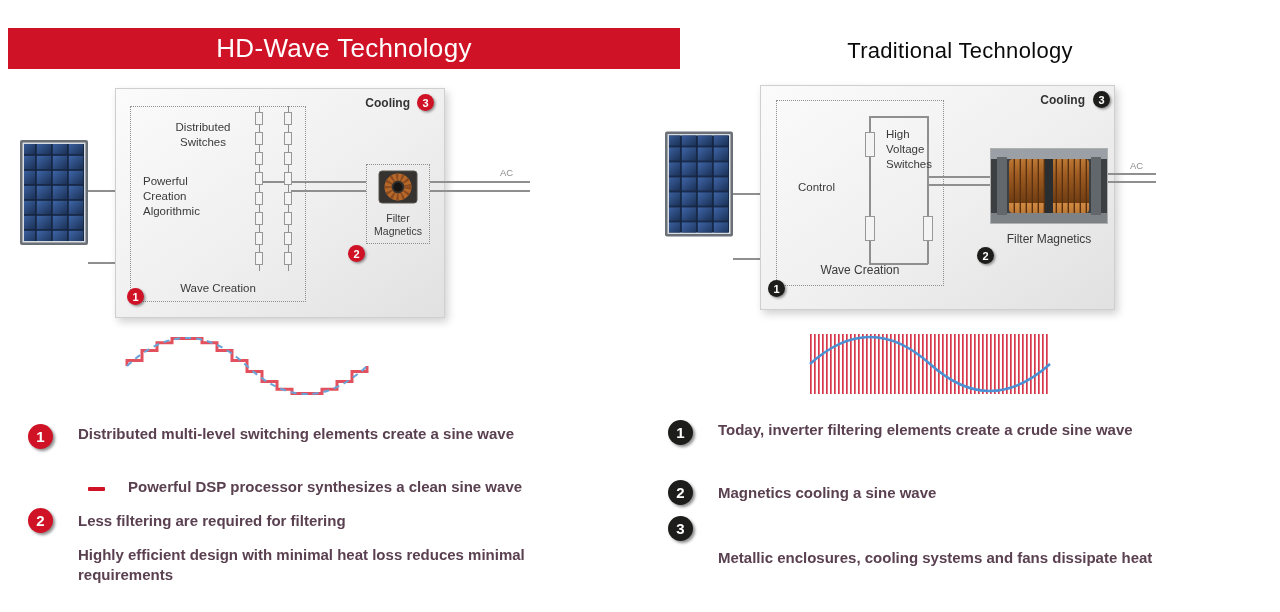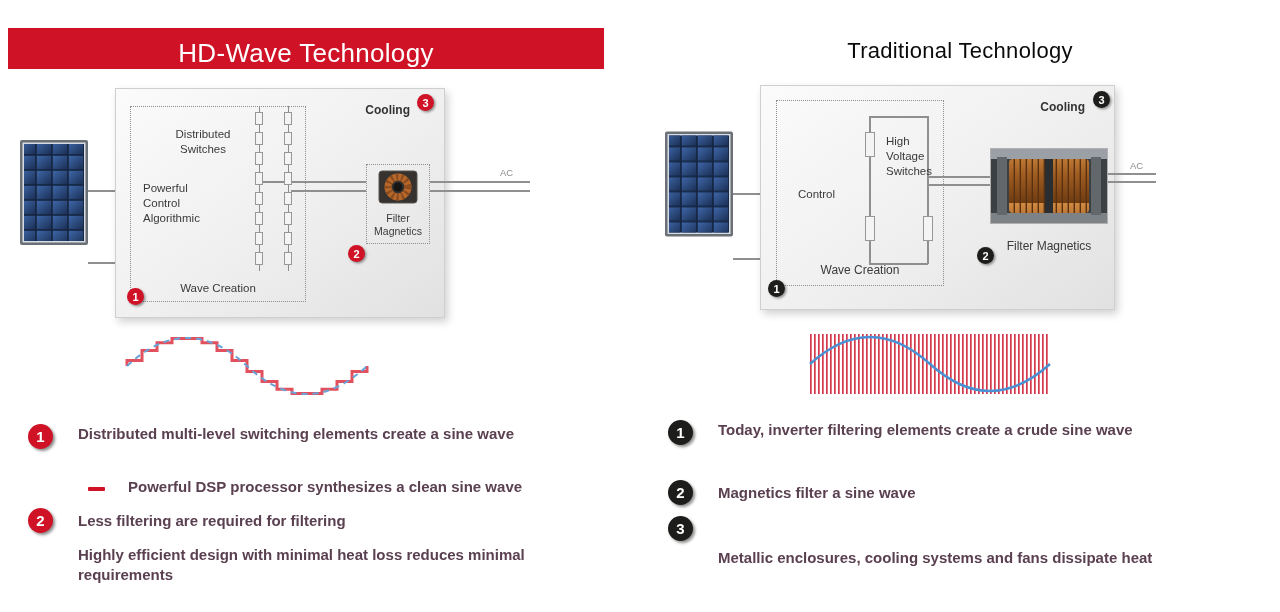--- a/index.html
+++ b/index.html
@@ -5,29 +5,29 @@
   :root{
     --brand-red:#d01226;
     --badge-black:#1d1d1b;
     --bullet-text:#5a4050;
   }
   *{margin:0;padding:0;box-sizing:border-box;}
   html,body{width:1280px;height:612px;background:#fff;font-family:"Liberation Sans",sans-serif;overflow:hidden;}
   .stage{position:relative;width:1280px;height:612px;background:#fff;}
   .abs{position:absolute;}
 
-  .banner{position:absolute;left:8px;top:28px;width:596px;height:41px;background:var(--brand-red);
-          color:#fff;display:flex;align-items:flex-end;justify-content:center;font-size:26px;letter-spacing:.3px;}
+  .banner{position:absolute;left:8px;top:28px;width:672px;height:41px;background:var(--brand-red);
+          color:#fff;display:flex;align-items:center;justify-content:center;font-size:26px;letter-spacing:.3px;}
   .title-right{position:absolute;left:700px;top:31px;width:520px;height:40px;display:flex;align-items:center;
           justify-content:center;font-size:22px;color:#0a0a0a;letter-spacing:.3px;}
 
   .machine{position:absolute;background:linear-gradient(145deg,#fbfbfb 0%,#efefef 55%,#e1e1e1 100%);
            border:1px solid #cfcfcf;box-shadow:3px 4px 8px rgba(0,0,0,.18);}
   .dotted{position:absolute;border:1px dotted #8f8f8f;}
-  .lbl{position:absolute;color:#3a3a3a;font-size:11.5px;line-height:1.3;margin-top:7px;}
+  .lbl{position:absolute;color:#3a3a3a;font-size:11.5px;line-height:1.3;}
   .lbl.pre{white-space:pre-line;}
   .lbl.b{font-weight:normal;}
   .lbl.md{font-size:12px;font-weight:bold;color:#333;}
   .center{text-align:center;}
   .right{text-align:right;}
 
   .hwire{position:absolute;height:1.5px;background:#8f8f8f;}
   .vwire2{position:absolute;width:1.5px;background:#8f8f8f;}
   .ac{position:absolute;font-size:9.5px;color:#8c8c8c;}
 
@@ -99,21 +99,21 @@
     <div class="badge-sm red" style="left:417px;top:94px">3</div>
 
     <div class="dotted" style="left:130px;top:106px;width:176px;height:196px">
       <div class="lbl center" style="left:0;right:0;bottom:5px;position:absolute">Wave Creation</div>
     </div>
 
     <div class="lbl pre center" style="left:156px;top:120px;width:94px">Distributed
 Switches</div>
 
     <div class="lbl pre" style="left:143px;top:174px;width:85px">Powerful
-Control
+Creation
 Algorithmic</div>
 
     <div class="switch-col" style="left:254px;top:112px">
       <div class="colwire"></div>
       <div class="sw"></div>
         <div class="sw"></div>
       <div class="sw"></div>
         <div class="sw"></div>
       <div class="sw"></div>
         <div class="sw"></div>
@@ -231,19 +231,19 @@
 
     <svg class="abs" style="left:805px;top:326px" width="250" height="76" viewBox="0 0 250 76">
       <rect x="5" y="8" width="240" height="60" fill="url(#pwm)"></rect>
       <path d="M5,38 C45,2 85,2 125,38 C165,74 205,74 245,38" fill="none" stroke="#4a90d2" stroke-width="2.5"></path>
     </svg>
 
     <div class="bullet-num black" style="left:668px;top:420px">1</div>
     <div class="bullet-text" style="left:718px;top:420px;width:505px">Today, inverter filtering elements create a crude sine wave</div>
 
     <div class="bullet-num black" style="left:668px;top:480px">2</div>
-    <div class="bullet-text" style="left:718px;top:483px;width:505px">Magnetics filter a sine wave</div>
+    <div class="bullet-text" style="left:718px;top:483px;width:505px">Magnetics cooling a sine wave</div>
 
     <div class="bullet-num black" style="left:668px;top:516px">3</div>
     <div class="bullet-text" style="left:718px;top:548px;width:500px">Metallic enclosures, cooling systems and fans dissipate heat</div>
   </div>
 
 </div>
 
 </body></html>

